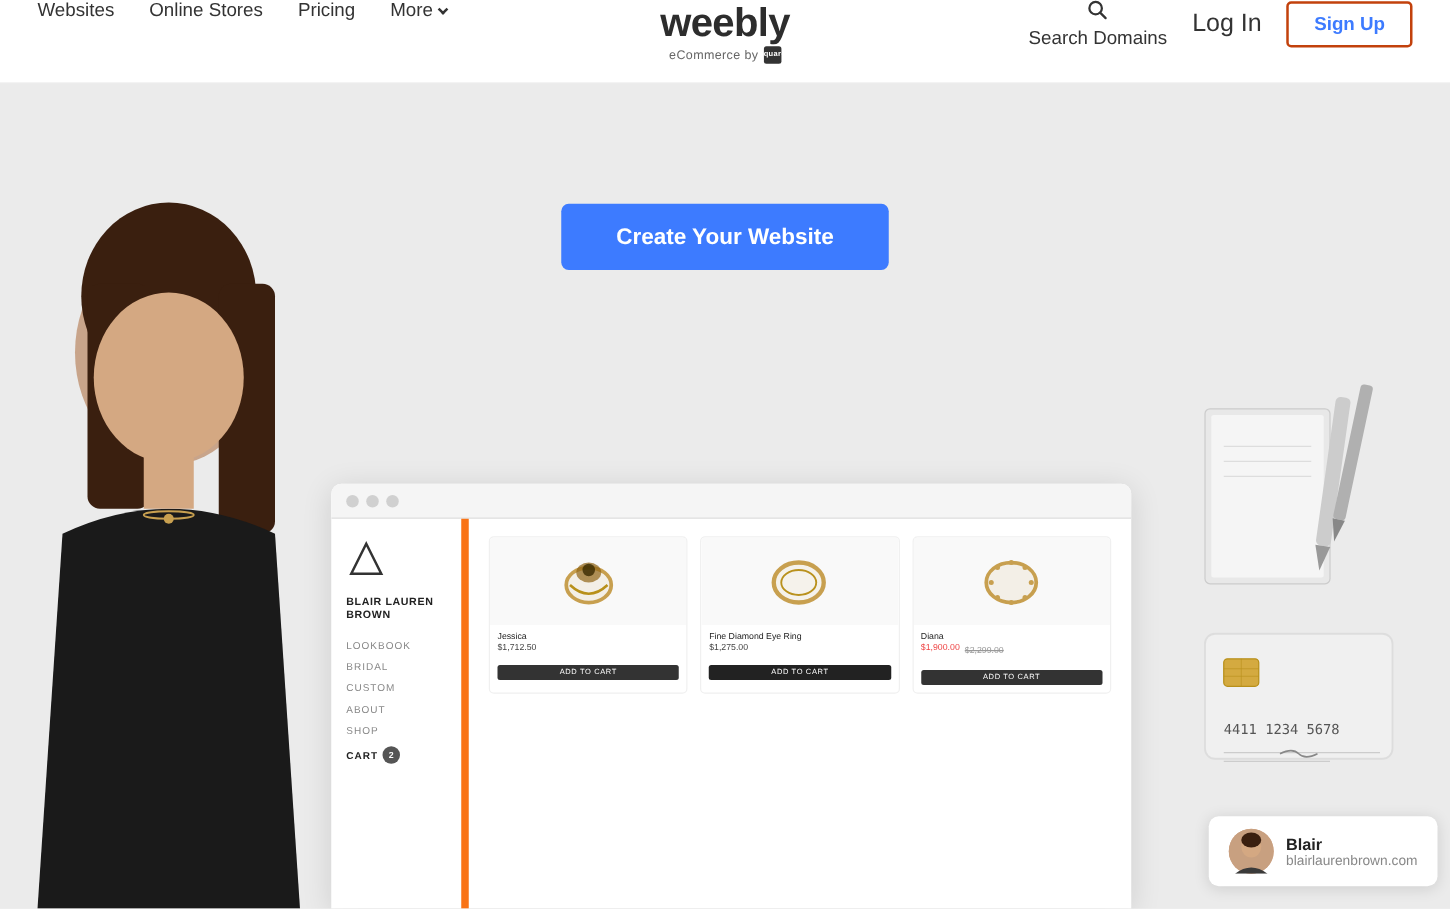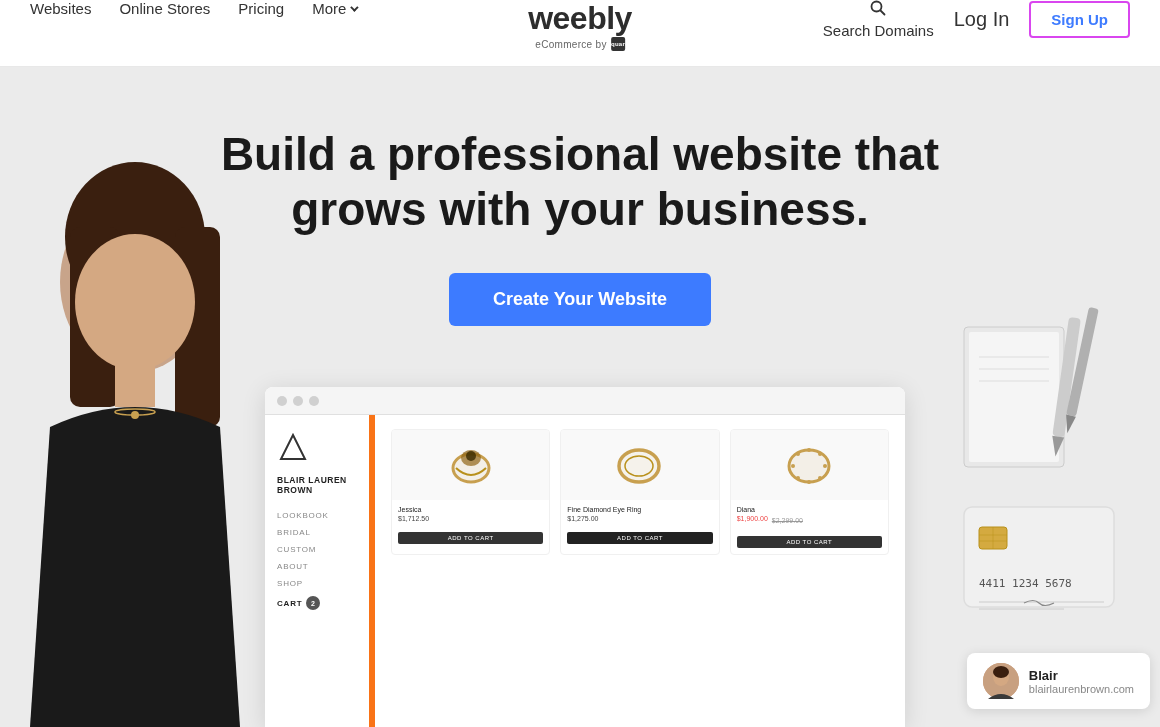--- a/index.html
+++ b/index.html
@@ -21,21 +21,21 @@
     .nav-link { color: #333; font-size: 15px; text-decoration: none; font-weight: 400; cursor: pointer; }
     .nav-link.more { display: flex; align-items: center; gap: 4px; }
     .nav-center { position: absolute; left: 50%; transform: translateX(-50%); text-align: center; }
     .nav-logo-text { font-size: 32px; font-weight: 700; color: #2d2d2d; letter-spacing: -0.5px; }
     .nav-logo-sub { font-size: 10px; color: #666; letter-spacing: 0.3px; display: flex; align-items: center; justify-content: center; gap: 4px; }
     .square-icon { display: inline-flex; align-items: center; justify-content: center; width: 14px; height: 14px; background: #333; border-radius: 2px; }
     .square-icon span { color: #fff; font-size: 8px; font-weight: 700; }
     .nav-right { display: flex; align-items: center; gap: 20px; }
     .search-domains { display: flex; align-items: center; gap: 6px; color: #333; font-size: 15px; cursor: pointer; flex-direction: column; }
     .login-link { color: #333; font-size: 20px; text-decoration: none; cursor: pointer; }
-    .signup-btn { border: 2px solid #d946ef; color: #3d7bff; background: #fff; padding: 8px 20px; border-radius: 4px; font-size: 15px; font-weight: 600; cursor: pointer; }
+    .signup-btn { border: 2px solid #c2410c; color: #3d7bff; background: #fff; padding: 8px 20px; border-radius: 4px; font-size: 15px; font-weight: 600; cursor: pointer; }
 
     
     .hero { background: #ebebeb; min-height: 660px; position: relative; overflow: hidden; display: flex; flex-direction: column; align-items: center; padding-top: 60px; }
     .hero-headline { font-size: 46px; font-weight: 800; color: #1a1a1a; text-align: center; max-width: 820px; line-height: 1.2; }
     .cta-btn { background: #3d7bff; color: #fff; border: none; border-radius: 6px; padding: 16px 44px; font-size: 18px; font-weight: 600; cursor: pointer; margin-top: 36px; }
 
     
     .person-img { position: absolute; left: -20px; bottom: 0; width: 320px; height: 580px; }
     
 
@@ -107,21 +107,20 @@
         <line x1="10.5" y1="10.5" x2="14.5" y2="14.5" stroke="#333" stroke-width="1.8" stroke-linecap="round"></line>
       </svg>
       <span>Search Domains</span>
     </div>
     <a class="login-link">Log In</a>
     <button class="signup-btn">Sign Up</button>
   </div>
 </nav>
 
 <div class="hero">
-  <h1 class="hero-headline">Build a professional website that grows with your business.</h1>
   <button class="cta-btn">Create Your Website</button>
 
   <div class="person-img">
     <svg width="320" height="580" viewBox="0 0 320 580">
 
       <ellipse cx="155" cy="135" rx="75" ry="90" fill="#c8a48a"></ellipse>
 
       <ellipse cx="155" cy="90" rx="70" ry="75" fill="#3a1f0f"></ellipse>
       <rect x="90" y="80" width="50" height="180" rx="10" fill="#3a1f0f"></rect>
       <rect x="195" y="80" width="45" height="200" rx="10" fill="#3a1f0f"></rect>

